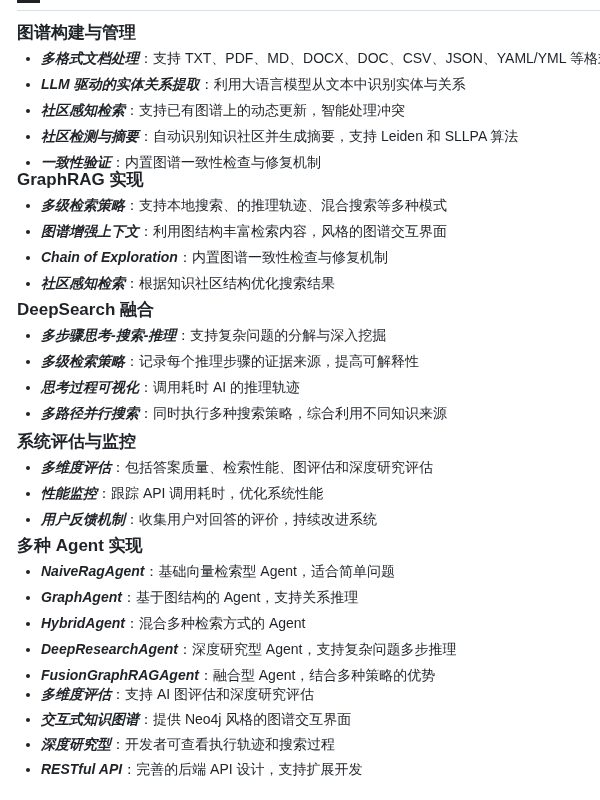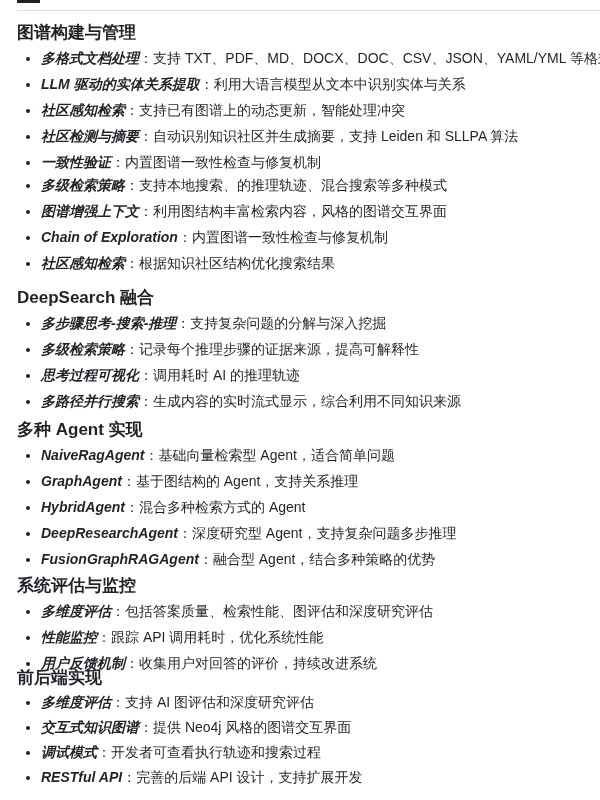--- a/index.html
+++ b/index.html
@@ -27,21 +27,21 @@
     margin:2px 0 0 0;padding:0 0 0 24px;list-style:disc;
   }
   section.sec li{
     font-size:14px;line-height:26px;white-space:nowrap;
   }
   section.sec li strong{font-weight:700;font-style:italic;}
   section.sec li .sep{font-weight:400;}
 
   .sec:nth-of-type(1){margin-top:12px;}
   .sec:nth-of-type(2){margin-top:-5px;}
-  .sec:nth-of-type(3){margin-top:12px;}
+  .sec:nth-of-type(3){margin-top:4px;}
   .sec:nth-of-type(4){margin-top:6px;}
   .sec:nth-of-type(5){margin-top:4px;}
   .sec:nth-of-type(6){margin-top:-8px;}
   .sec:nth-of-type(6) li{line-height:25px;}
 </style>
 </head>
 <body>
 
 <main class="content">
   <div class="h2-cut">
@@ -52,57 +52,57 @@
         <h3>图谱构建与管理</h3>
         <ul>
           <li><strong>多格式文档处理</strong><span class="sep">：</span><span>支持 TXT、PDF、MD、DOCX、DOC、CSV、JSON、YAML/YML 等格式</span></li>
           <li><strong>LLM 驱动的实体关系提取</strong><span class="sep">：</span><span>利用大语言模型从文本中识别实体与关系</span></li>
           <li><strong>社区感知检索</strong><span class="sep">：</span><span>支持已有图谱上的动态更新，智能处理冲突</span></li>
           <li><strong>社区检测与摘要</strong><span class="sep">：</span><span>自动识别知识社区并生成摘要，支持 Leiden 和 SLLPA 算法</span></li>
           <li><strong>一致性验证</strong><span class="sep">：</span><span>内置图谱一致性检查与修复机制</span></li>
         </ul>
       </section>
       <section class="sec">
+        <h3>GraphRAG 实现</h3>
         <ul>
           <li><strong>多级检索策略</strong><span class="sep">：</span><span>支持本地搜索、的推理轨迹、混合搜索等多种模式</span></li>
           <li><strong>图谱增强上下文</strong><span class="sep">：</span><span>利用图结构丰富检索内容，风格的图谱交互界面</span></li>
           <li><strong>Chain of Exploration</strong><span class="sep">：</span><span>内置图谱一致性检查与修复机制</span></li>
           <li><strong>社区感知检索</strong><span class="sep">：</span><span>根据知识社区结构优化搜索结果</span></li>
         </ul>
       </section>
       <section class="sec">
         <h3>DeepSearch 融合</h3>
         <ul>
           <li><strong>多步骤思考-搜索-推理</strong><span class="sep">：</span><span>支持复杂问题的分解与深入挖掘</span></li>
           <li><strong>多级检索策略</strong><span class="sep">：</span><span>记录每个推理步骤的证据来源，提高可解释性</span></li>
           <li><strong>思考过程可视化</strong><span class="sep">：</span><span>调用耗时 AI 的推理轨迹</span></li>
-          <li><strong>多路径并行搜索</strong><span class="sep">：</span><span>生成内容的实时流式显示，综合利用不同知识来源</span></li>
+          <li><strong>多路径并行搜索</strong><span class="sep">：</span><span>同时执行多种搜索策略，综合利用不同知识来源</span></li>
+        </ul>
+      </section>
+      <section class="sec">
+        <h3>系统评估与监控</h3>
+        <ul>
+          <li><strong>多维度评估</strong><span class="sep">：</span><span>包括答案质量、检索性能、图评估和深度研究评估</span></li>
+          <li><strong>性能监控</strong><span class="sep">：</span><span>跟踪 API 调用耗时，优化系统性能</span></li>
+          <li><strong>用户反馈机制</strong><span class="sep">：</span><span>收集用户对回答的评价，持续改进系统</span></li>
         </ul>
       </section>
       <section class="sec">
         <h3>多种 Agent 实现</h3>
         <ul>
           <li><strong>NaiveRagAgent</strong><span class="sep">：</span><span>基础向量检索型 Agent，适合简单问题</span></li>
           <li><strong>GraphAgent</strong><span class="sep">：</span><span>基于图结构的 Agent，支持关系推理</span></li>
           <li><strong>HybridAgent</strong><span class="sep">：</span><span>混合多种检索方式的 Agent</span></li>
           <li><strong>DeepResearchAgent</strong><span class="sep">：</span><span>深度研究型 Agent，支持复杂问题多步推理</span></li>
           <li><strong>FusionGraphRAGAgent</strong><span class="sep">：</span><span>融合型 Agent，结合多种策略的优势</span></li>
         </ul>
       </section>
       <section class="sec">
-        <h3>系统评估与监控</h3>
-        <ul>
-          <li><strong>多维度评估</strong><span class="sep">：</span><span>包括答案质量、检索性能、图评估和深度研究评估</span></li>
-          <li><strong>性能监控</strong><span class="sep">：</span><span>跟踪 API 调用耗时，优化系统性能</span></li>
-          <li><strong>用户反馈机制</strong><span class="sep">：</span><span>收集用户对回答的评价，持续改进系统</span></li>
-        </ul>
-      </section>
-      <section class="sec">
-        <h3>前后端实现</h3>
         <ul>
           <li><strong>多维度评估</strong><span class="sep">：</span><span>支持 AI 图评估和深度研究评估</span></li>
           <li><strong>交互式知识图谱</strong><span class="sep">：</span><span>提供 Neo4j 风格的图谱交互界面</span></li>
-          <li><strong>调试模式</strong><span class="sep">：</span><span>开发者可查看执行轨迹和搜索过程</span></li>
+          <li><strong>深度研究型</strong><span class="sep">：</span><span>开发者可查看执行轨迹和搜索过程</span></li>
           <li><strong>RESTful API</strong><span class="sep">：</span><span>完善的后端 API 设计，支持扩展开发</span></li>
         </ul>
       </section>
     </div>
 </main>
 
 </body></html>

